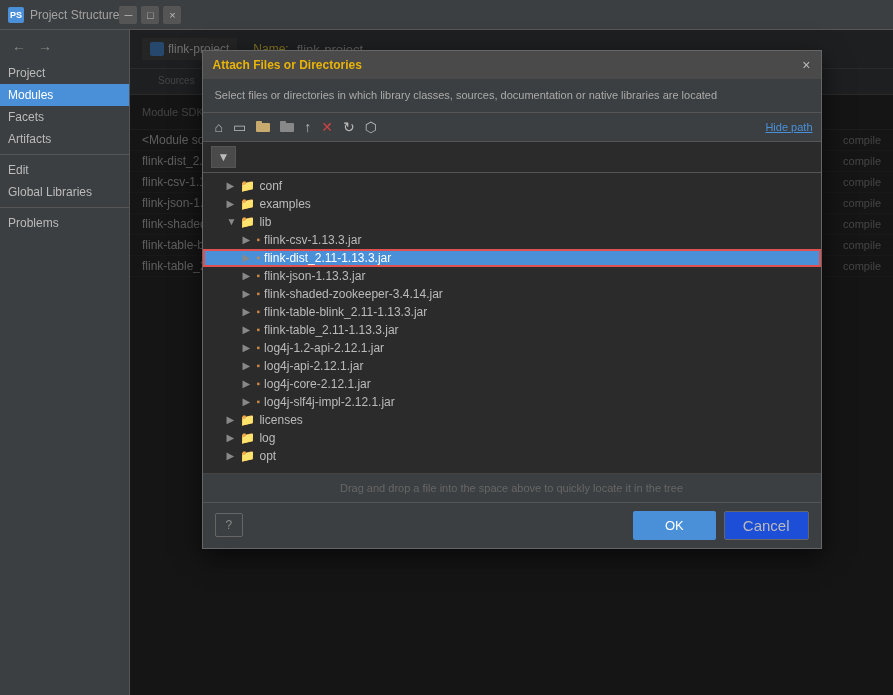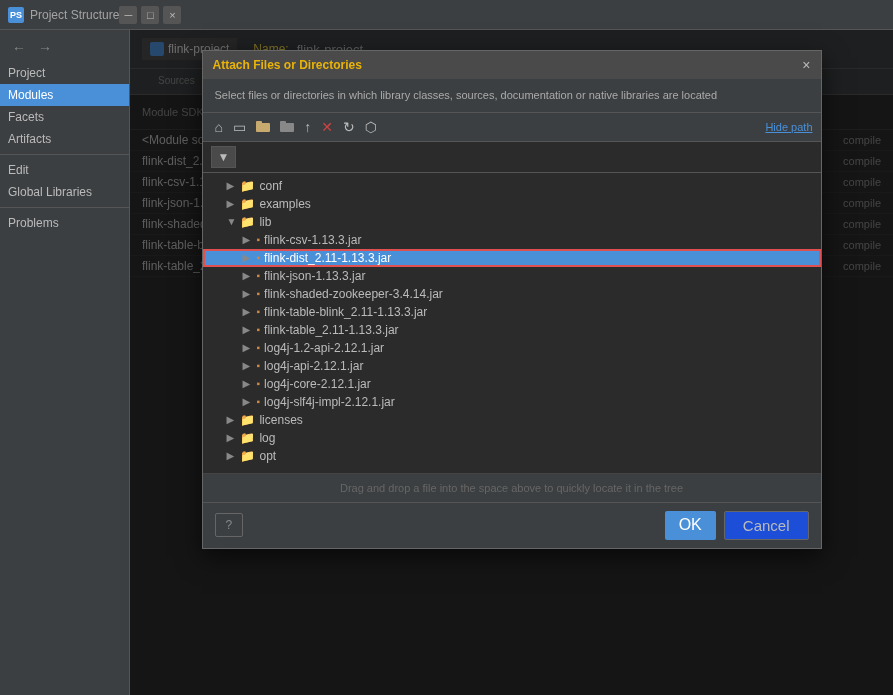--- a/index.html
+++ b/index.html
@@ -326,24 +326,24 @@
       padding: 4px 10px;
       cursor: pointer;
       border-radius: 2px;
       font-size: 12px;
     }
     .modal-footer-right { display: flex; gap: 8px; }
     .modal-ok-btn {
       background: #4a90d9;
       border: none;
       color: white;
-      padding: 5px 14px;
+      padding: 5px 32px;
       cursor: pointer;
       border-radius: 2px;
-      font-size: 16px;
+      font-size: 13px;
     }
     .modal-cancel-btn {
       background: #1d4ed8;
       border: 1px solid #666;
       color: #bbb;
       padding: 5px 18px;
       cursor: pointer;
       border-radius: 2px;
       font-size: 15px;
     }

